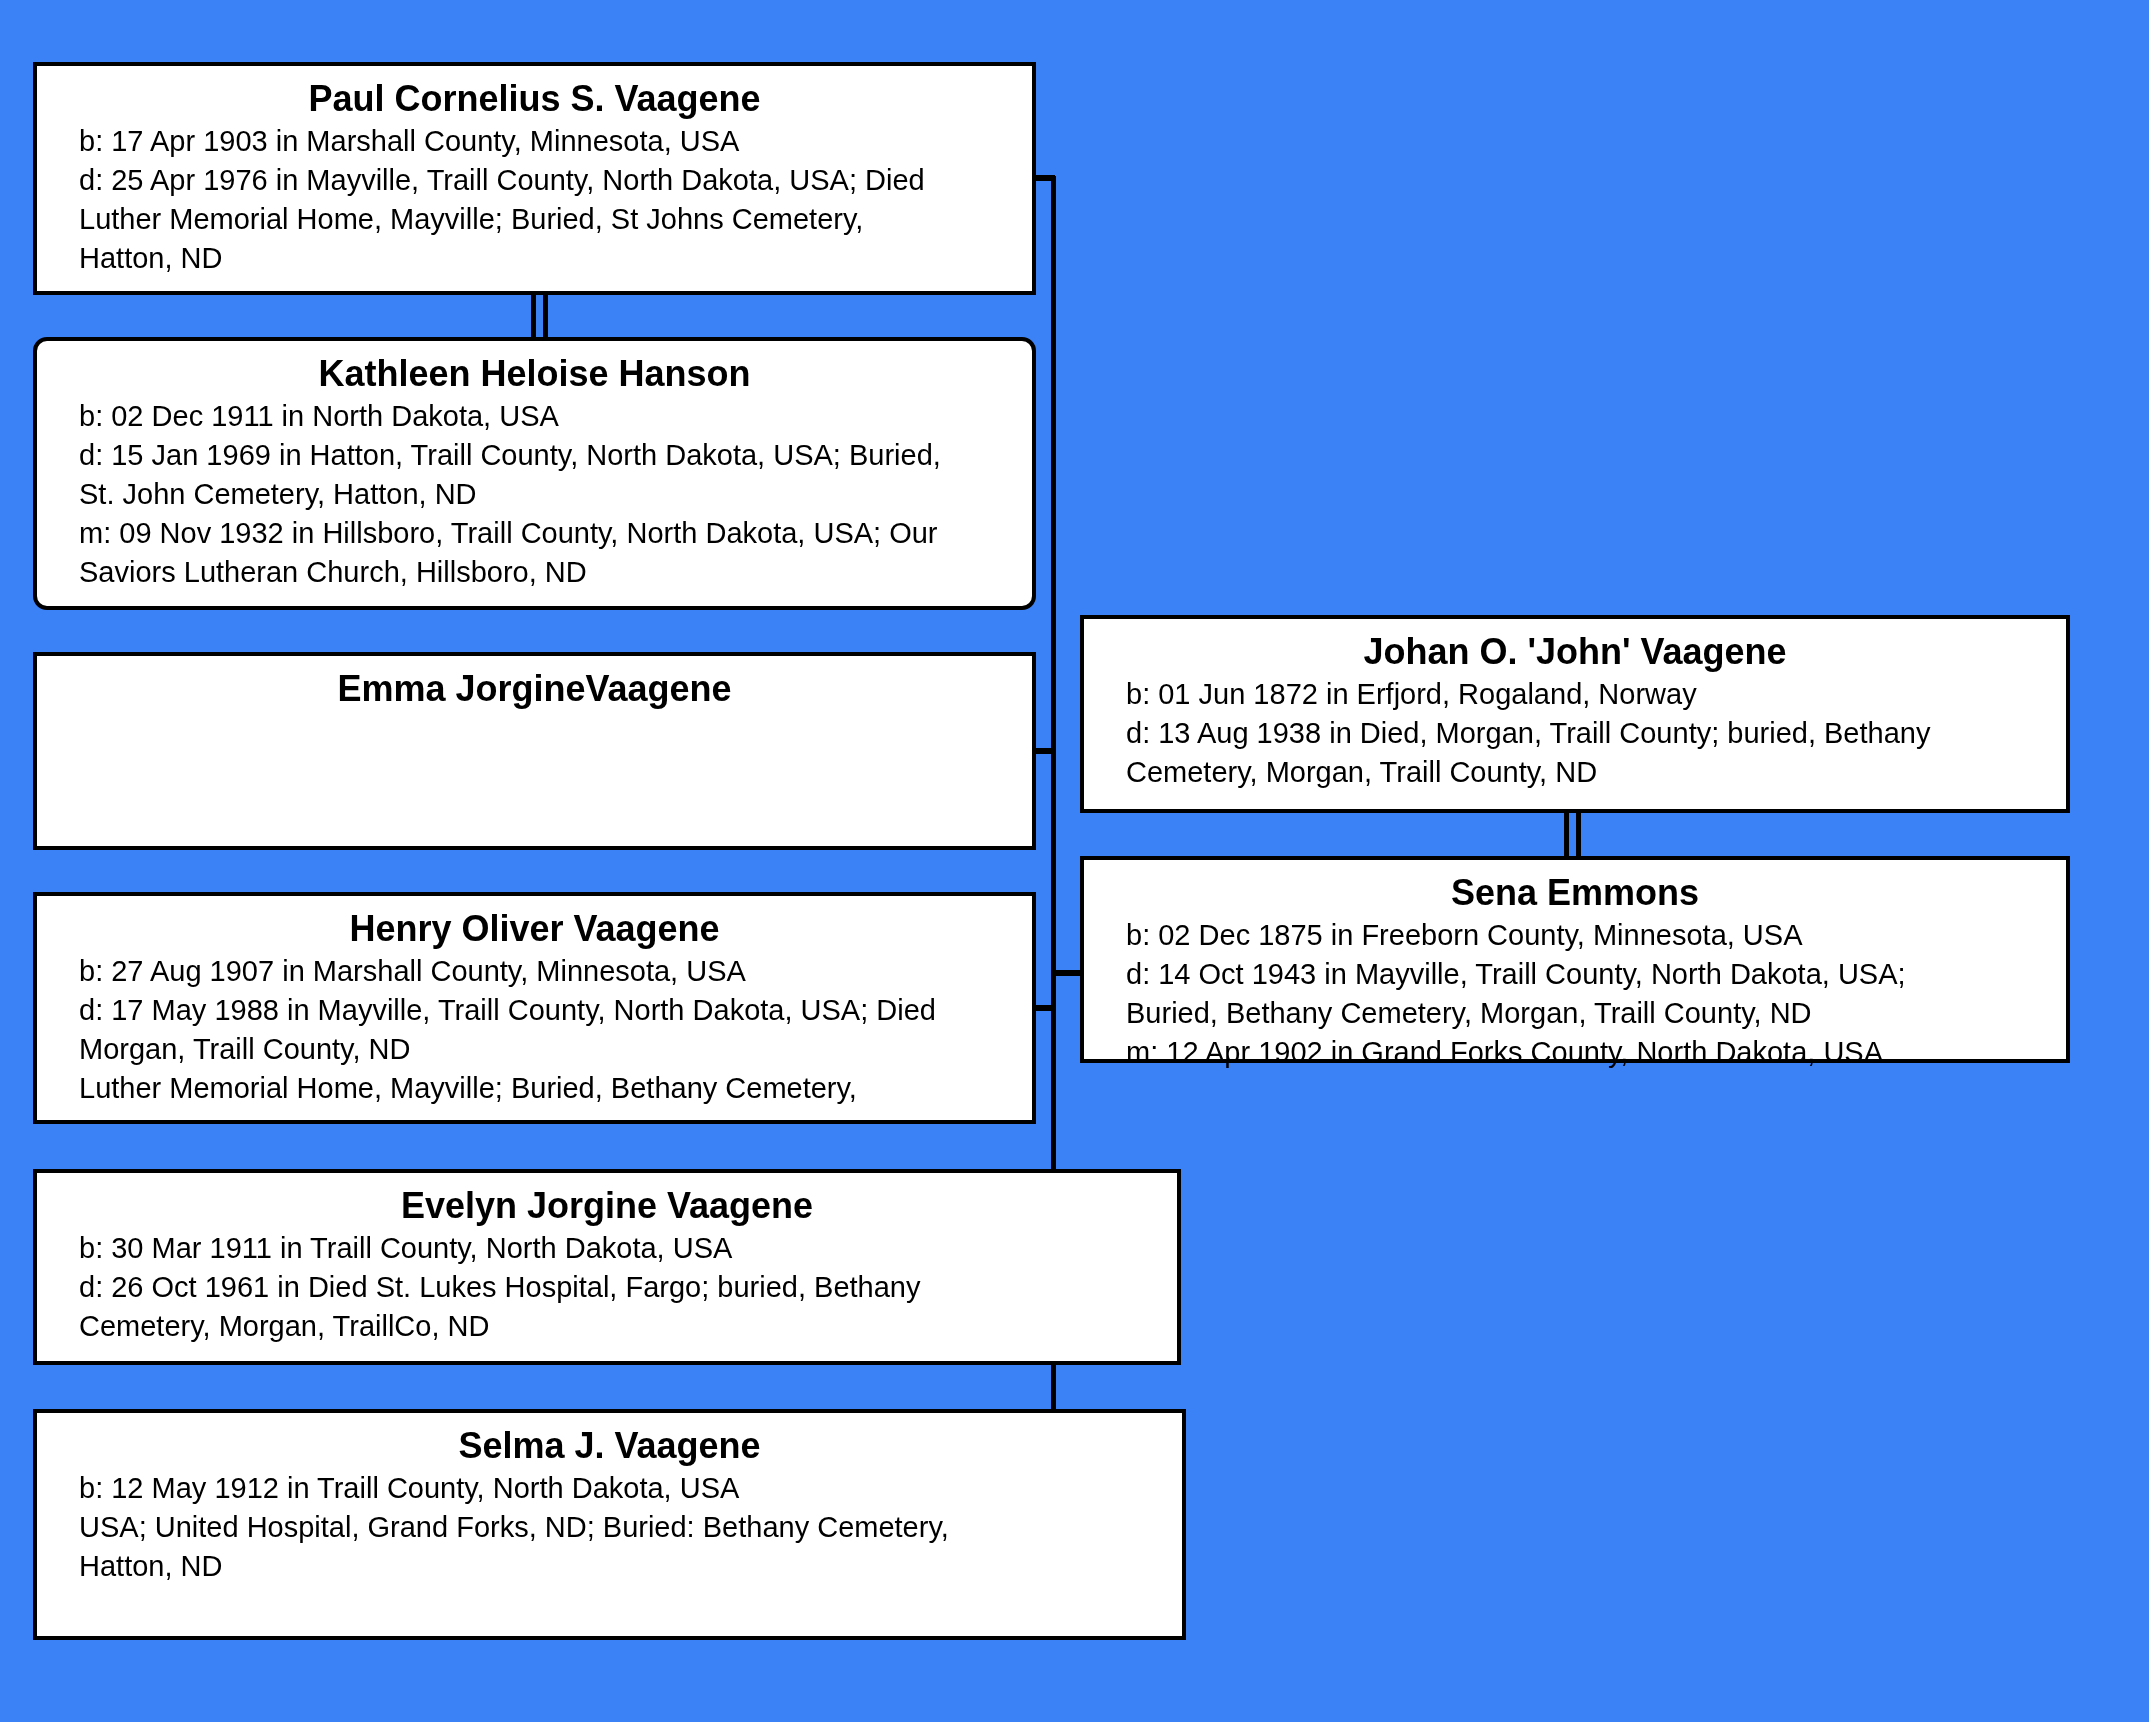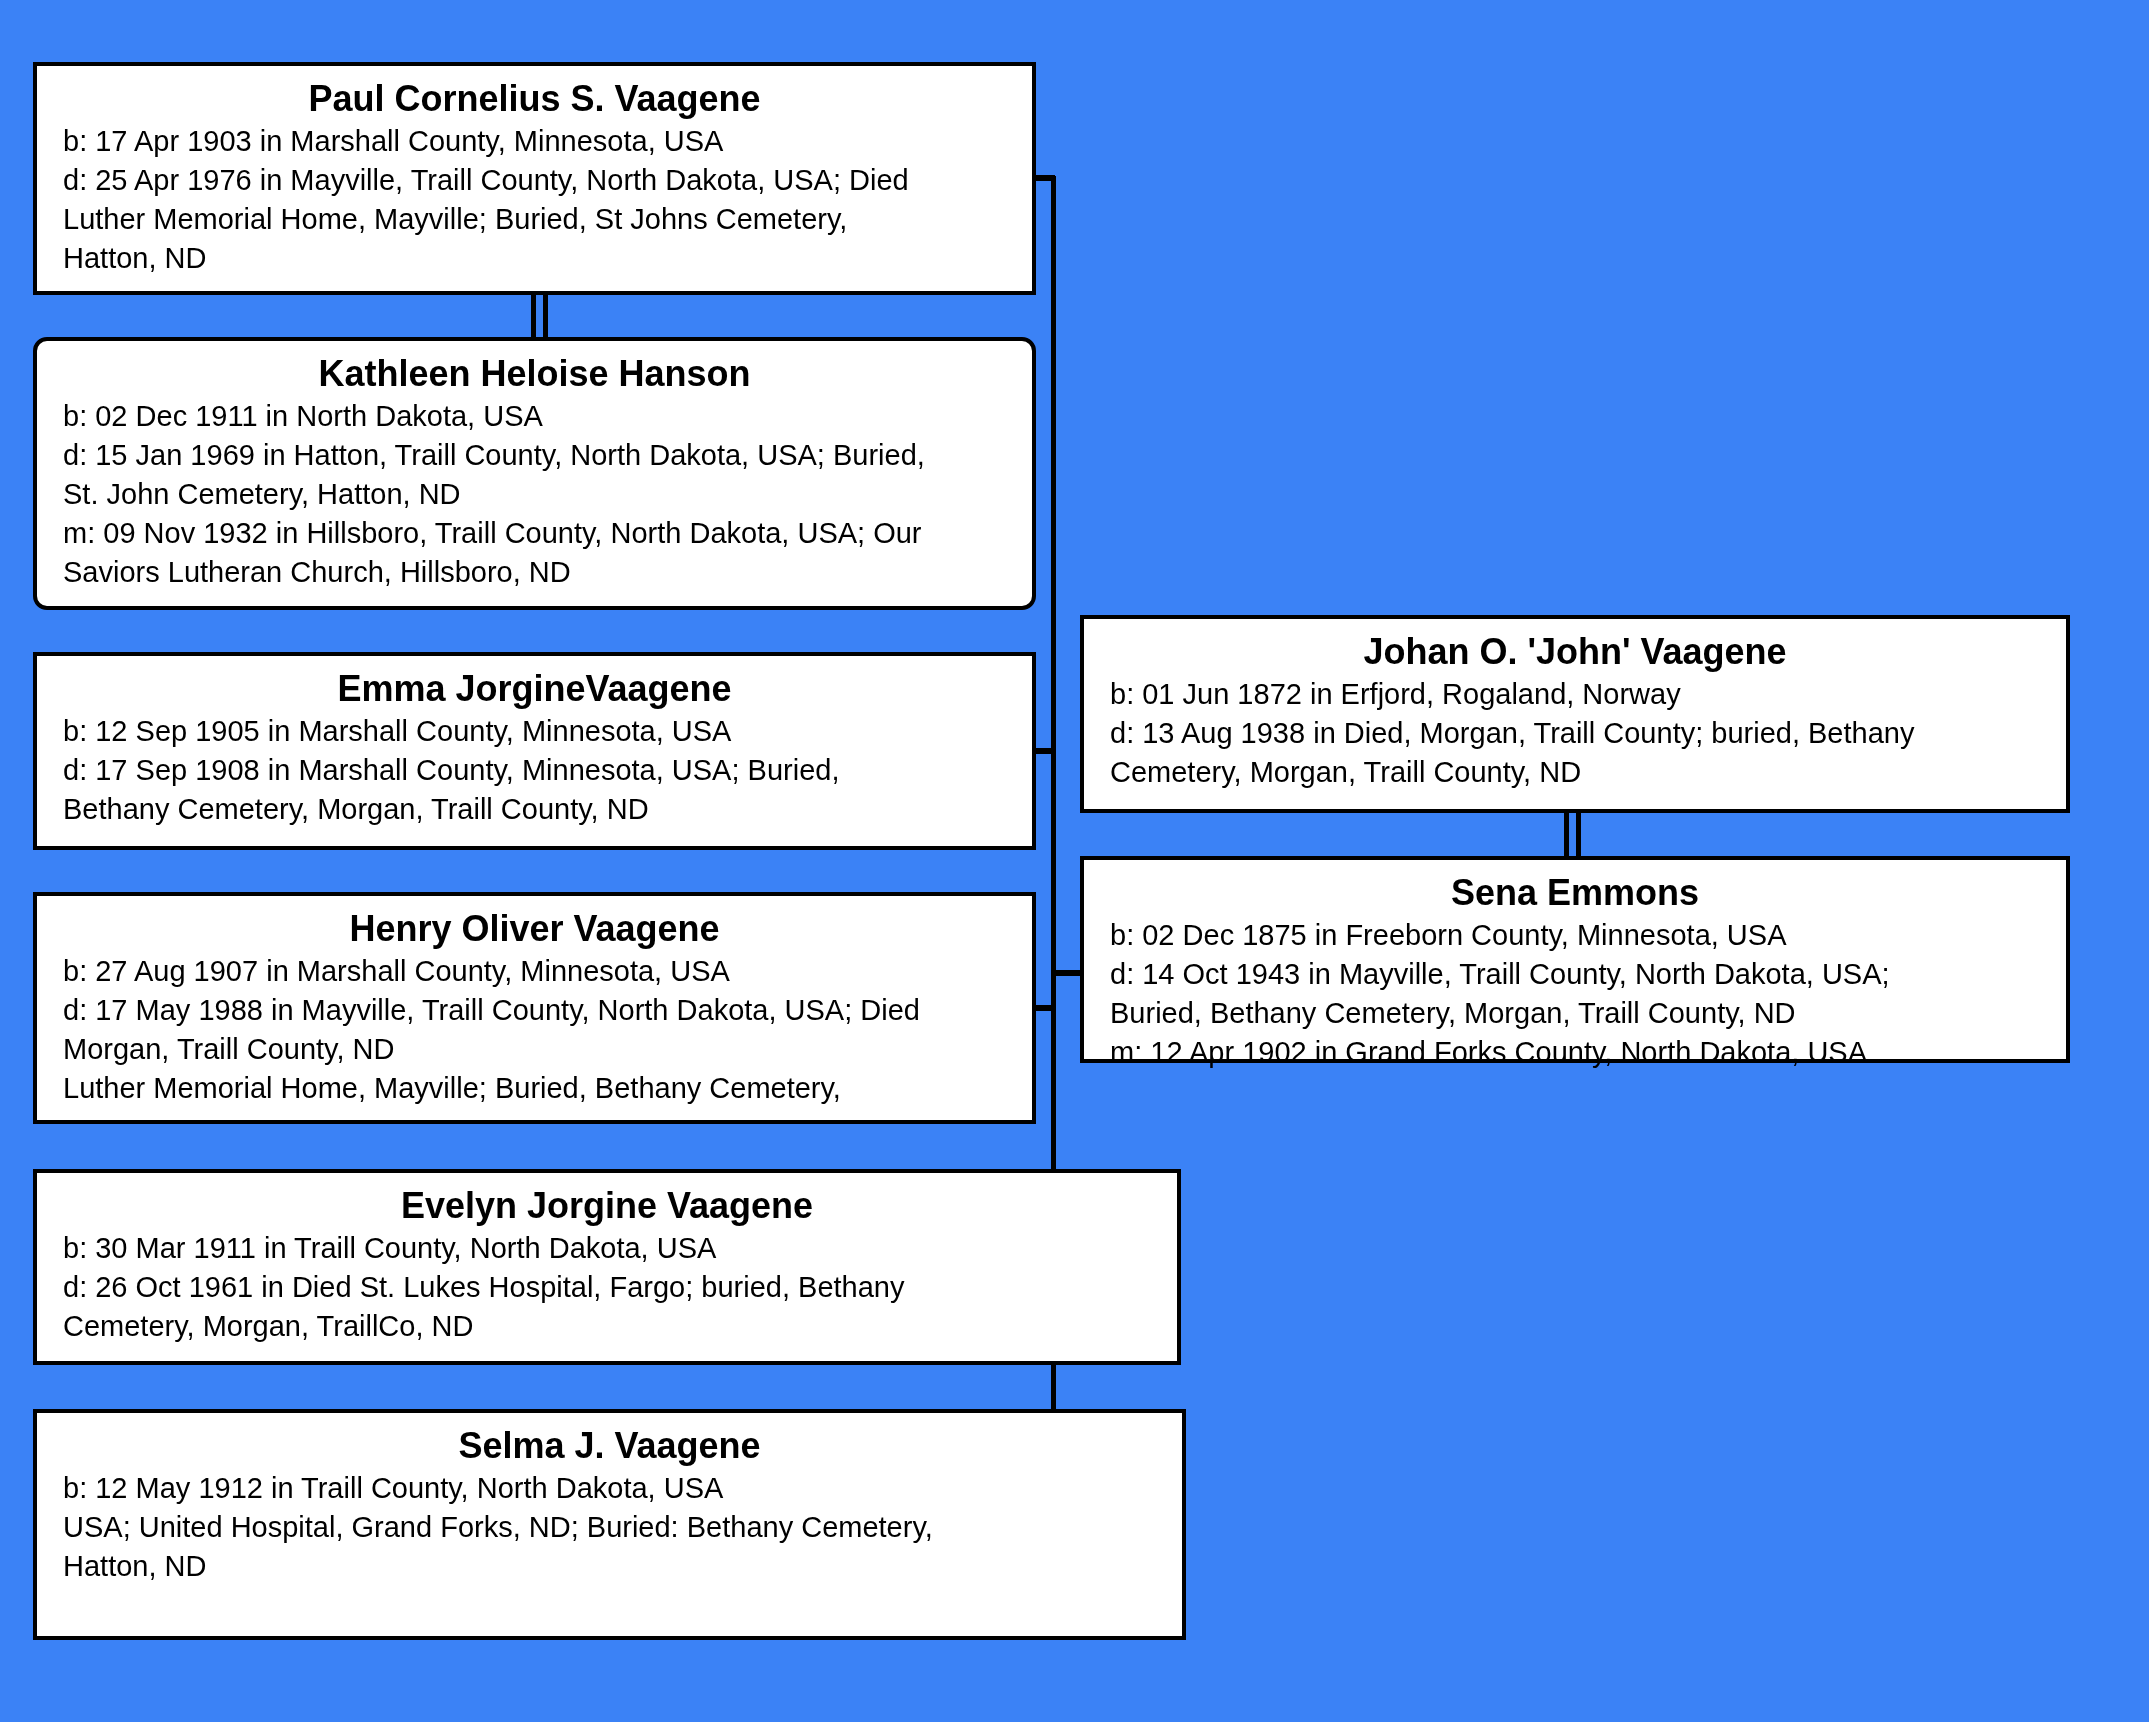--- a/index.html
+++ b/index.html
@@ -27,20 +27,21 @@
     font-size: 36px;
     line-height: 46px;
     font-weight: bold;
     text-align: center;
     white-space: nowrap;
   }
   .person-details {
     font-size: 29px;
     line-height: 39px;
     text-align: left;
+    margin-left: 16px;
   }
   .detail-line {
     white-space: nowrap;
   }
   .connector {
     position: absolute;
     background: #000000;
   }
   
   .box-paul     { left: 33px;   top: 62px;   width: 1003px; height: 233px; }
@@ -103,25 +104,20 @@
       <div class="detail-line">b: 02 Dec 1911 in North Dakota, USA</div>
       <div class="detail-line">d: 15 Jan 1969 in Hatton, Traill County, North Dakota, USA; Buried,</div>
       <div class="detail-line">St. John Cemetery, Hatton, ND</div>
       <div class="detail-line">m: 09 Nov 1932 in Hillsboro, Traill County, North Dakota, USA; Our</div>
       <div class="detail-line">Saviors Lutheran Church, Hillsboro, ND</div>
     </div>
   </div>
 
   <div class="person box-emma">
     <div class="person-name">Emma JorgineVaagene</div>
-    <div class="person-details">
-      <div class="detail-line">b: 12 Sep 1905 in Marshall County, Minnesota, USA</div>
-      <div class="detail-line">d: 17 Sep 1908 in Marshall County, Minnesota, USA; Buried,</div>
-      <div class="detail-line">Bethany Cemetery, Morgan, Traill County, ND</div>
-    </div>
   </div>
 
   <div class="person box-henry">
     <div class="person-name">Henry Oliver Vaagene</div>
     <div class="person-details">
       <div class="detail-line">b: 27 Aug 1907 in Marshall County, Minnesota, USA</div>
       <div class="detail-line">d: 17 May 1988 in Mayville, Traill County, North Dakota, USA; Died</div>
       <div class="detail-line">Morgan, Traill County, ND</div>
       <div class="detail-line">Luther Memorial Home, Mayville; Buried, Bethany Cemetery,</div>
     </div>

